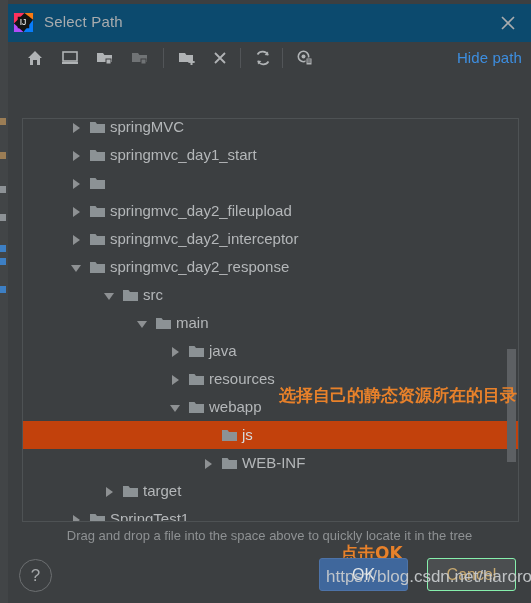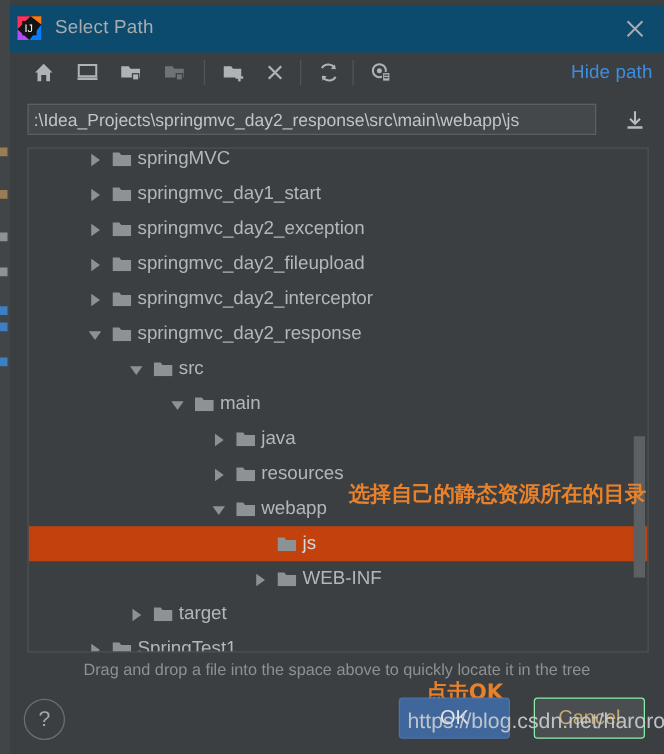--- a/index.html
+++ b/index.html
@@ -191,27 +191,20 @@
         <circle cx="8.5" cy="8.5" r="5.2" fill="none" stroke="#b0b3b5" stroke-width="1.6"></circle>
         <circle cx="8.5" cy="8.5" r="2" fill="#b0b3b5"></circle>
         <rect x="11" y="10" width="6" height="7" fill="#b0b3b5" stroke="#3c3f41" stroke-width="1"></rect>
         <path d="M12.3 12 L15.7 12 M12.3 14 L15.7 14" stroke="#3c3f41" stroke-width="1"></path>
       </svg>
     </div>
 
     <div id="hide-path">Hide path</div>
   </div>
 
-  <div id="pathrow">
-    <div id="path-input" title=":\Idea_Projects\springmvc_day2_response\src\main\webapp\js">:\Idea_Projects\springmvc_day2_response\src\main\webapp\js</div>
-    <svg id="download-icon" viewBox="0 0 22 20">
-      <path d="M11 3 L11 12 M7 9 L11 13 L15 9" stroke="#b8bbbd" stroke-width="1.7" fill="none"></path>
-      <rect x="5" y="15" width="12" height="2" fill="#b8bbbd"></rect>
-    </svg>
-  </div>
 
   <div id="tree-wrap">
     <div id="tree">
         <div class="row">
           <svg class="arrow" viewBox="0 0 10 10" style="left: 48px;">
             <path d="M2 0 L9 5 L2 10 Z" fill="#8e9193"></path>
           </svg>
           <svg class="folder" viewBox="0 0 15 12" style="left: 67px;">
             <path d="M0 1 L5.5 1 L7 3 L15 3 L15 12 L0 12 Z" fill="#8c9295"></path>
           </svg>
@@ -226,21 +219,20 @@
           </svg>
           <span class="label" style="left: 87px;">springmvc_day1_start</span>
         </div>
         <div class="row">
           <svg class="arrow" viewBox="0 0 10 10" style="left: 48px;">
             <path d="M2 0 L9 5 L2 10 Z" fill="#8e9193"></path>
           </svg>
           <svg class="folder" viewBox="0 0 15 12" style="left: 67px;">
             <path d="M0 1 L5.5 1 L7 3 L15 3 L15 12 L0 12 Z" fill="#8c9295"></path>
           </svg>
-          <span class="label" style="left: 87px;">springmvc_day2_exception</span>
         </div>
         <div class="row">
           <svg class="arrow" viewBox="0 0 10 10" style="left: 48px;">
             <path d="M2 0 L9 5 L2 10 Z" fill="#8e9193"></path>
           </svg>
           <svg class="folder" viewBox="0 0 15 12" style="left: 67px;">
             <path d="M0 1 L5.5 1 L7 3 L15 3 L15 12 L0 12 Z" fill="#8c9295"></path>
           </svg>
           <span class="label" style="left: 87px;">springmvc_day2_fileupload</span>
         </div>

